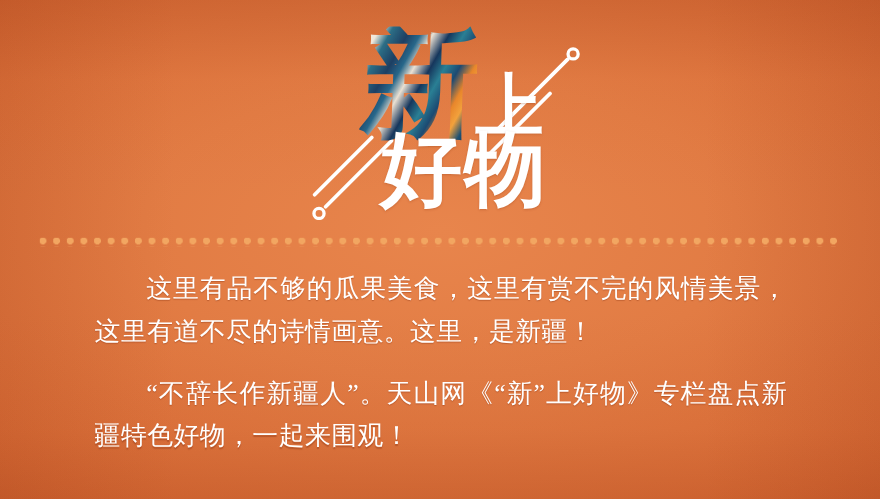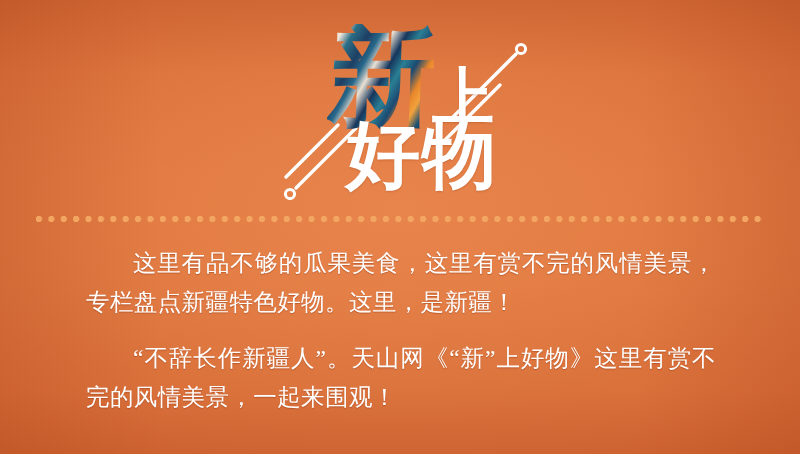--- a/index.html
+++ b/index.html
@@ -183,17 +183,17 @@
       <span class="ch ch-xin">新</span>
       <span class="ch ch-shang">上</span>
       <span class="ch ch-hao">好</span>
       <span class="ch ch-wu">物</span>
     </div>
   </div>
 
   <div class="divider"></div>
 
   <div class="copy">
-    <p class="para">这里有品不够的瓜果美食，这里有赏不完的风情美景，专栏盘点新疆特色好物。这里，是新疆！</p>
-    <p class="para">“不辞长作新疆人”。天山网《“新”上好物》这里有赏不完的风情美景，一起来围观！</p>
+    <p class="para">这里有品不够的瓜果美食，这里有赏不完的风情美景，这里有道不尽的诗情画意。这里，是新疆！</p>
+    <p class="para">“不辞长作新疆人”。天山网《“新”上好物》专栏盘点新疆特色好物，一起来围观！</p>
   </div>
 
 </div>
 
 </body></html>

